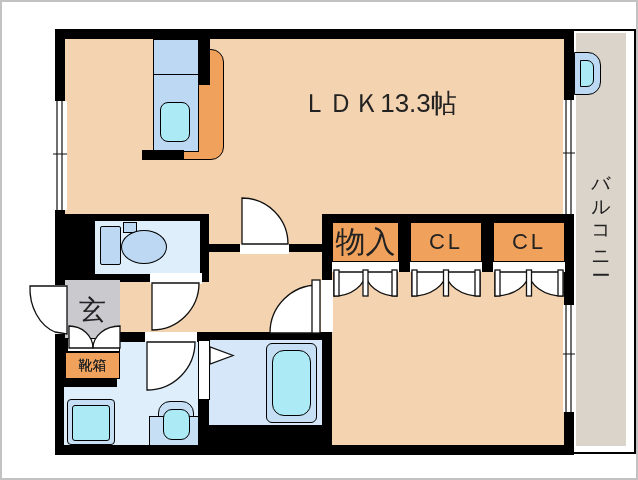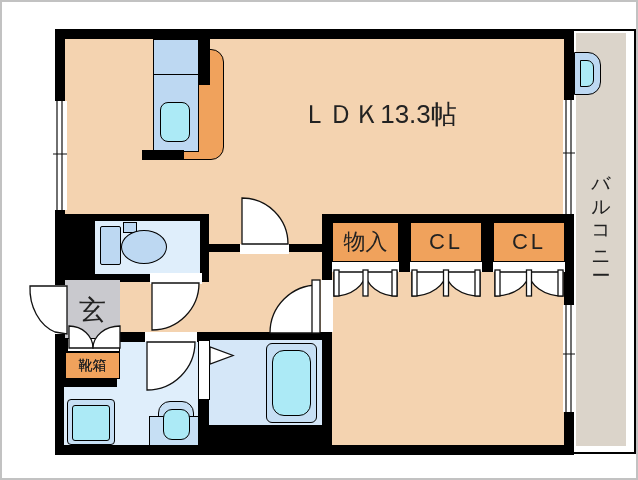--- a/index.html
+++ b/index.html
@@ -46,21 +46,21 @@
   <div class="abs floor floor-room" style="left:330px;top:270px;width:232px;height:173px;"></div>
 
   <div class="abs floor" style="left:574px;top:31px;width:50px;height:413px;background:var(--balcony_fill);"></div>
   <div class="abs wall" style="left:572px;top:27px;width:62px;height:2px;"></div>
   <div class="abs wall" style="left:632px;top:27px;width:2px;height:425px;"></div>
   <div class="abs wall" style="left:572px;top:450px;width:62px;height:2px;"></div>
   <div class="abs fix blue" style="left:572px;top:50px;width:27px;height:43px;border-radius:0 13px 13px 0;"></div>
   <div class="abs fix cyan" style="left:578px;top:58px;width:14px;height:27px;border-radius:0 7px 7px 0;"></div>
 
   <div class="abs fix orange center" style="left:330px;top:220px;width:67px;height:40px;">
-    <span class="lbl" style="font-size:22px;text-align:center;">物入</span>
+    <span class="lbl" style="font-size:30px;text-align:center;">物入</span>
   </div>
   <div class="abs fix orange center" style="left:408px;top:220px;width:72px;height:40px;">
     <span class="lbl" style="font-size:22px;letter-spacing:3px;">CL</span>
   </div>
   <div class="abs fix orange center" style="left:491px;top:220px;width:72px;height:40px;">
     <span class="lbl" style="font-size:22px;letter-spacing:3px;">CL</span>
   </div>
 
   <div class="abs thr" style="left:330px;top:260px;width:67px;height:10px;"></div>
   <div class="abs thr" style="left:408px;top:260px;width:72px;height:10px;"></div>
@@ -141,21 +141,21 @@
         </g>
       <g>
           <path d="M564,98 V212 M569,98 V212 M561,151 H573"></path>
         </g>
       <g>
           <path d="M564,303 V410 M569,303 V410 M561,352 H573"></path>
         </g>
     </g>
   </svg>
 
-  <div class="abs lbl center" style="left:290px;top:96px;width:175px;height:32px;font-size:26px;">
+  <div class="abs lbl center" style="left:290px;top:85px;width:175px;height:32px;font-size:26px;">
     <span>ＬＤＫ13.3帖</span>
   </div>
   <div class="abs lbl center" style="left:63px;top:290px;width:55px;height:36px;font-size:27px;">
     <span>玄</span>
   </div>
   <div class="abs lbl center" style="left:63px;top:350px;width:55px;height:27px;font-size:14px;">
     <span>靴箱</span>
   </div>
   <div class="abs lbl" style="left:586px;top:160px;font-size:19px;writing-mode:vertical-rl;letter-spacing:4px;">
     <span>バルコニー</span>

